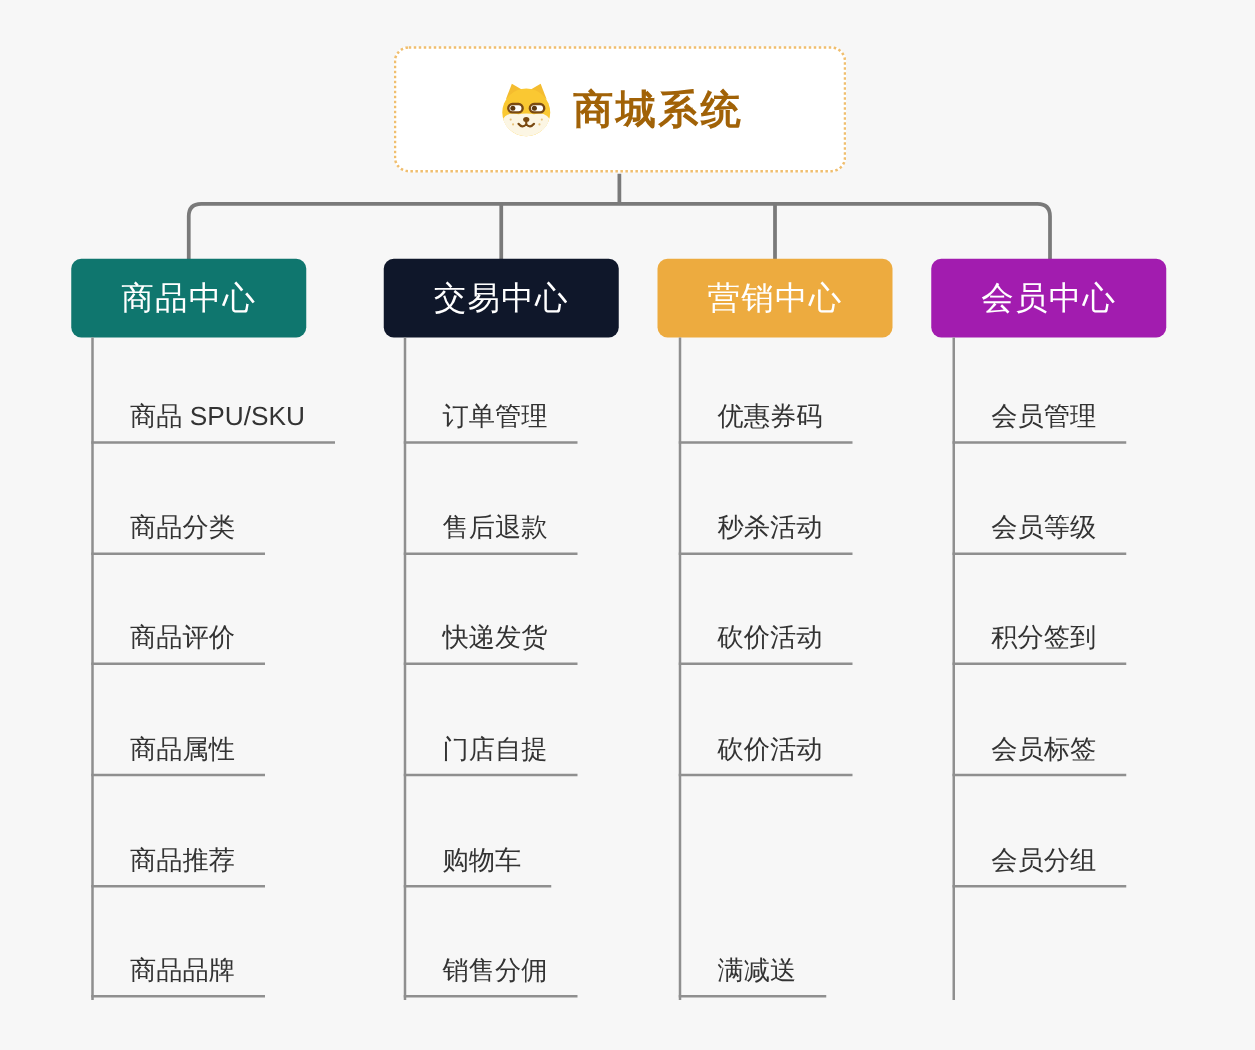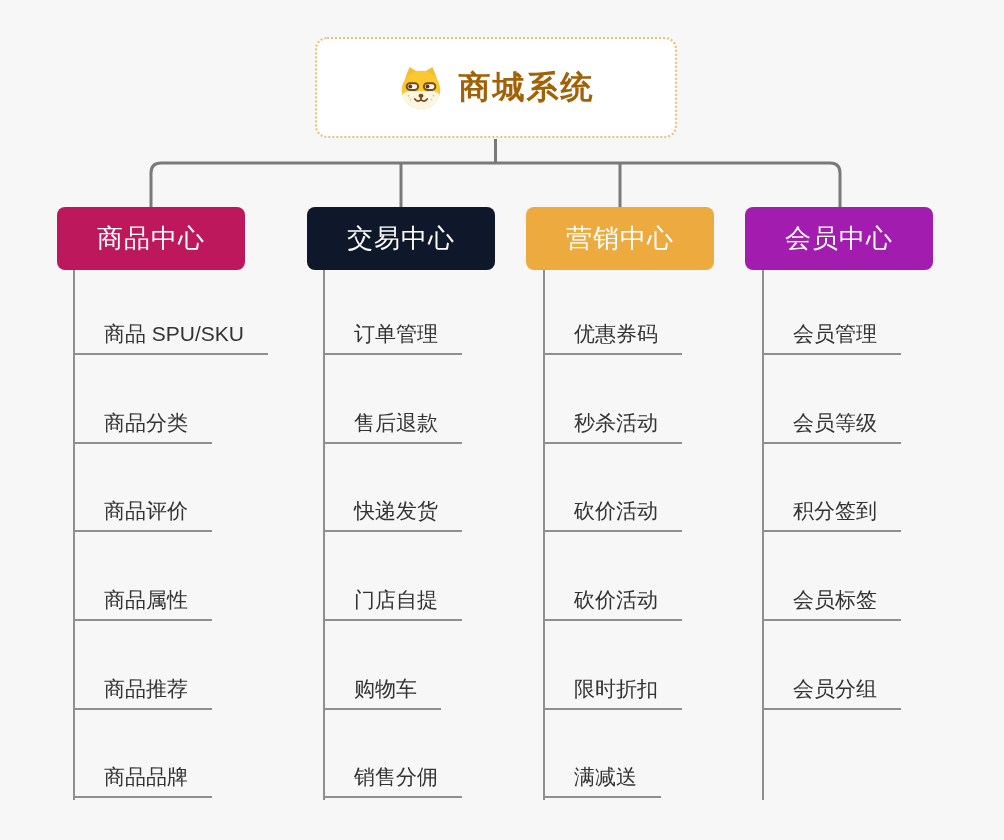--- a/index.html
+++ b/index.html
@@ -133,21 +133,21 @@
         <circle cx="11" cy="32" r="0.9" fill="#e8c27a"></circle>
         <circle cx="13" cy="36" r="0.9" fill="#e8c27a"></circle>
         <circle cx="37" cy="32" r="0.9" fill="#e8c27a"></circle>
         <circle cx="35" cy="36" r="0.9" fill="#e8c27a"></circle>
       </svg>
     </span>
     <span class="root-title">商城系统</span>
   </div>
 
   <div class="branch col0">
-    <div class="branch-node" style="background: #be185d;">商品中心</div>
+    <div class="branch-node" style="background: #0f766e;">商品中心</div>
     <div class="trunk"></div>
     <div class="leaf row0">商品 SPU/SKU</div>
     <div class="leaf row1">商品分类</div>
     <div class="leaf row2">商品评价</div>
     <div class="leaf row3">商品属性</div>
     <div class="leaf row4">商品推荐</div>
     <div class="leaf row5">商品品牌</div>
   </div>
 
   <div class="branch col1">
@@ -161,21 +161,20 @@
     <div class="leaf row5">销售分佣</div>
   </div>
 
   <div class="branch col2">
     <div class="branch-node" style="background: rgb(237, 171, 63);">营销中心</div>
     <div class="trunk"></div>
     <div class="leaf row0">优惠券码</div>
     <div class="leaf row1">秒杀活动</div>
     <div class="leaf row2">砍价活动</div>
     <div class="leaf row3">砍价活动</div>
-    <div class="leaf row4">限时折扣</div>
     <div class="leaf row5">满减送</div>
   </div>
 
   <div class="branch col3">
     <div class="branch-node" style="background: #a21caf;">会员中心</div>
     <div class="trunk"></div>
     <div class="leaf row0">会员管理</div>
     <div class="leaf row1">会员等级</div>
     <div class="leaf row2">积分签到</div>
     <div class="leaf row3">会员标签</div>

